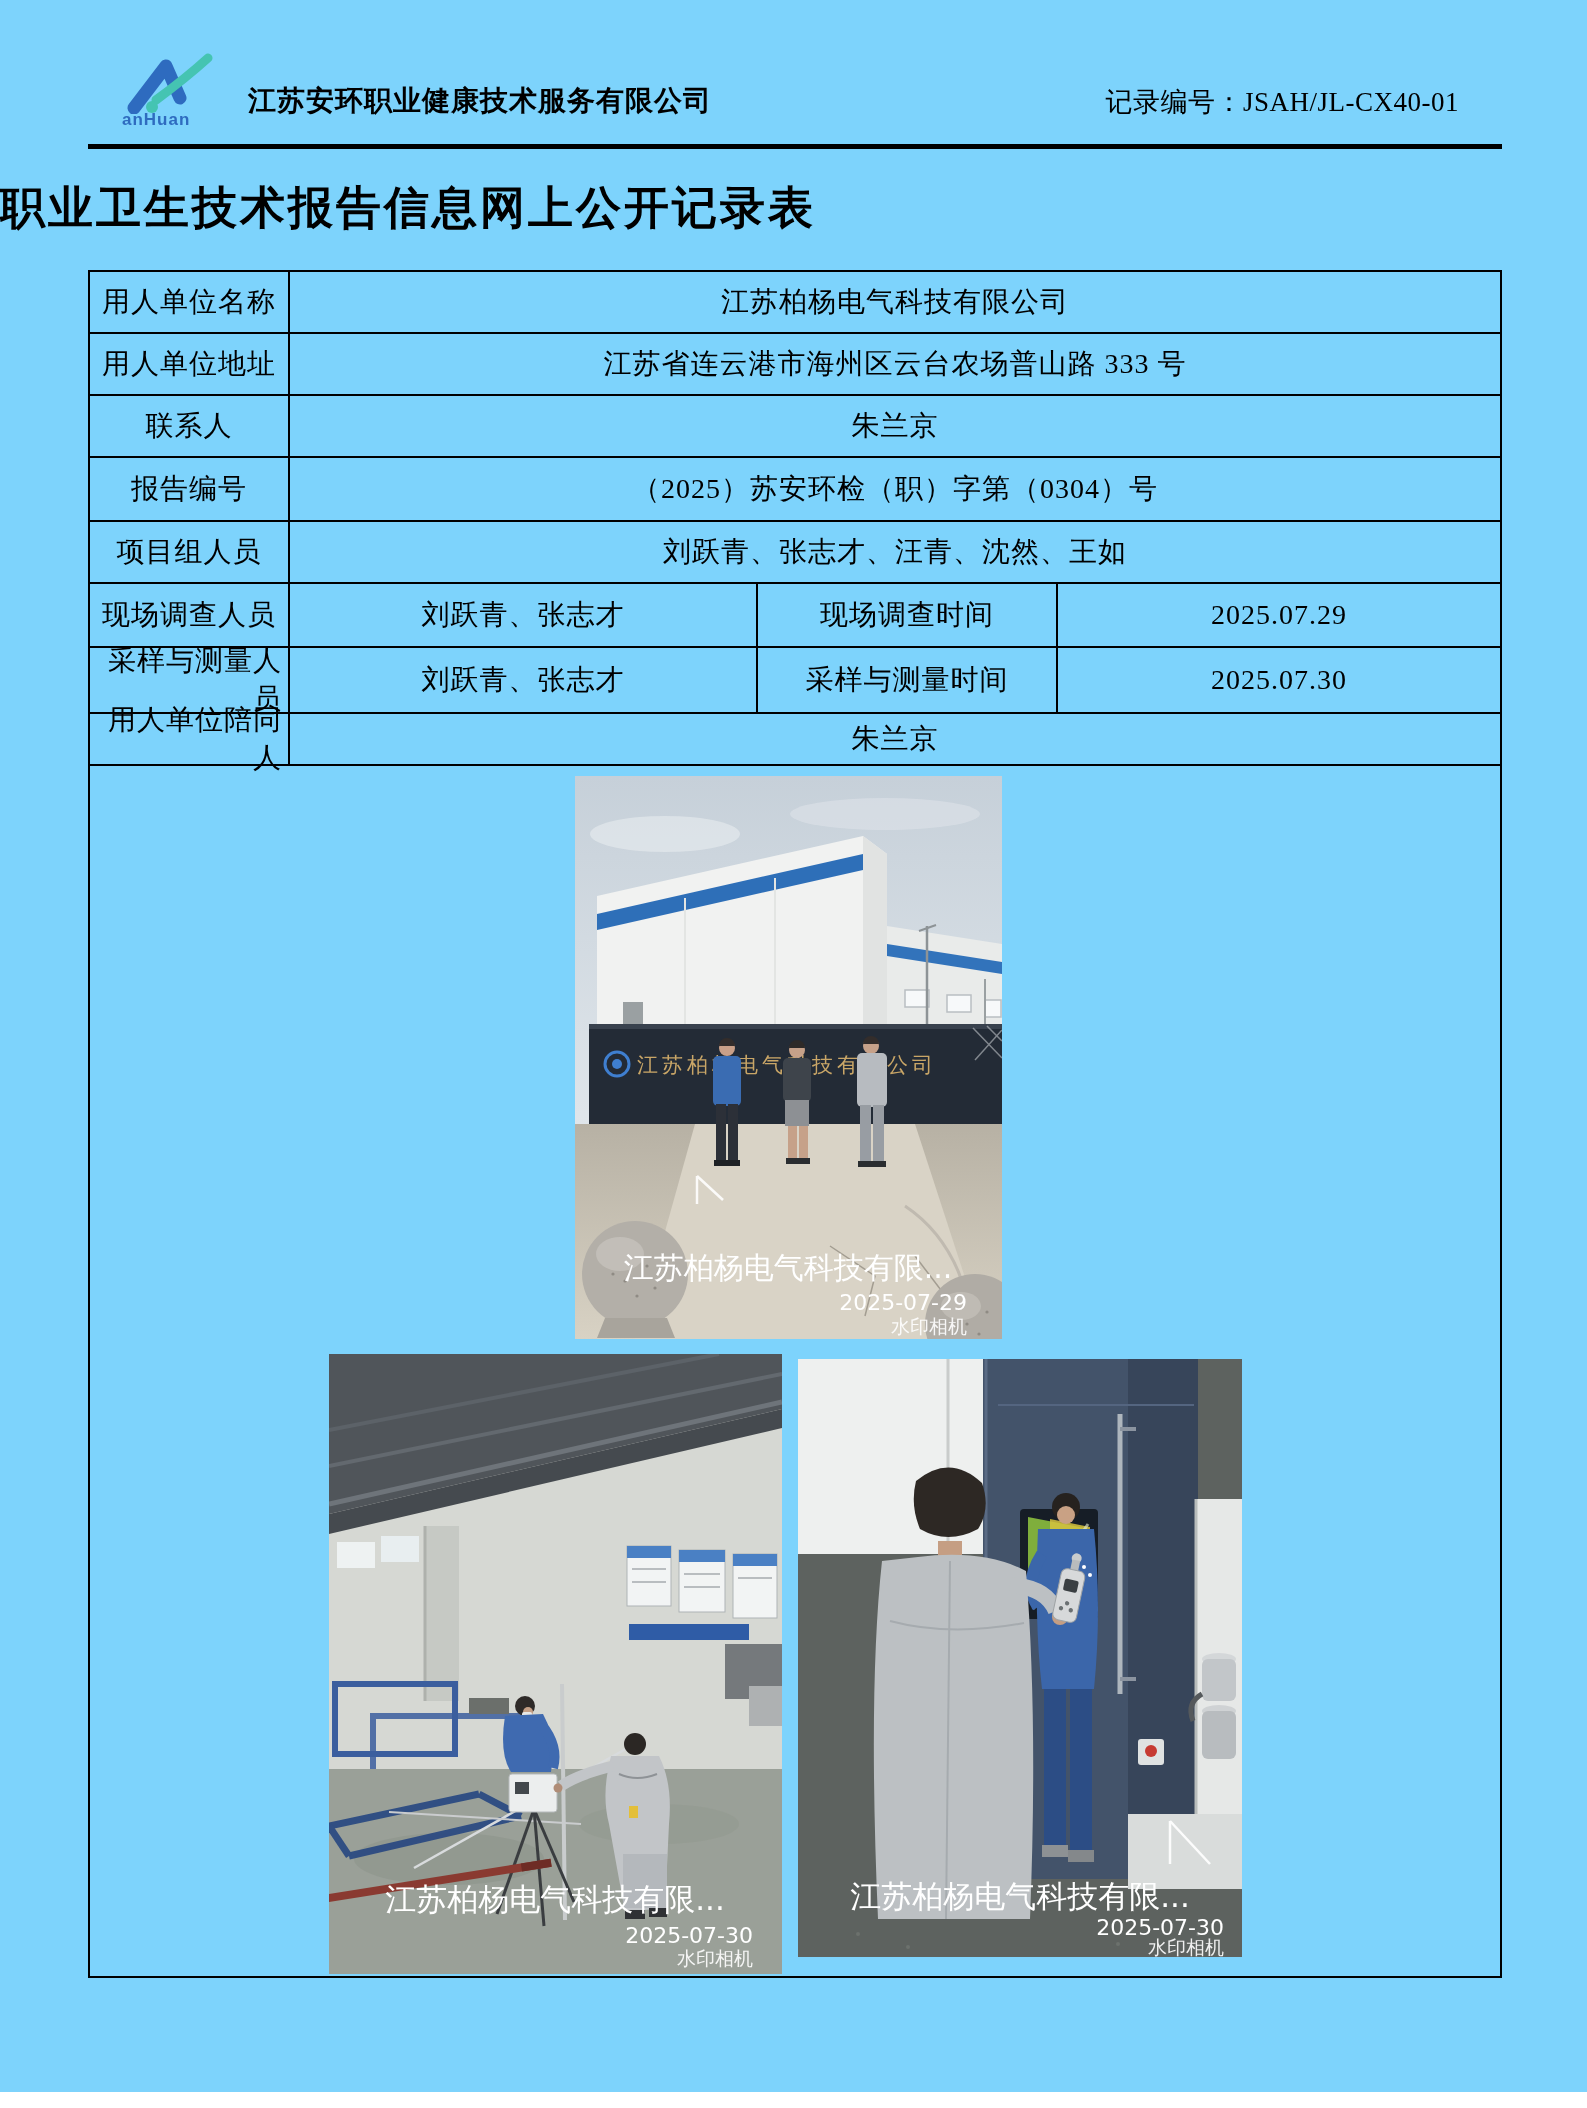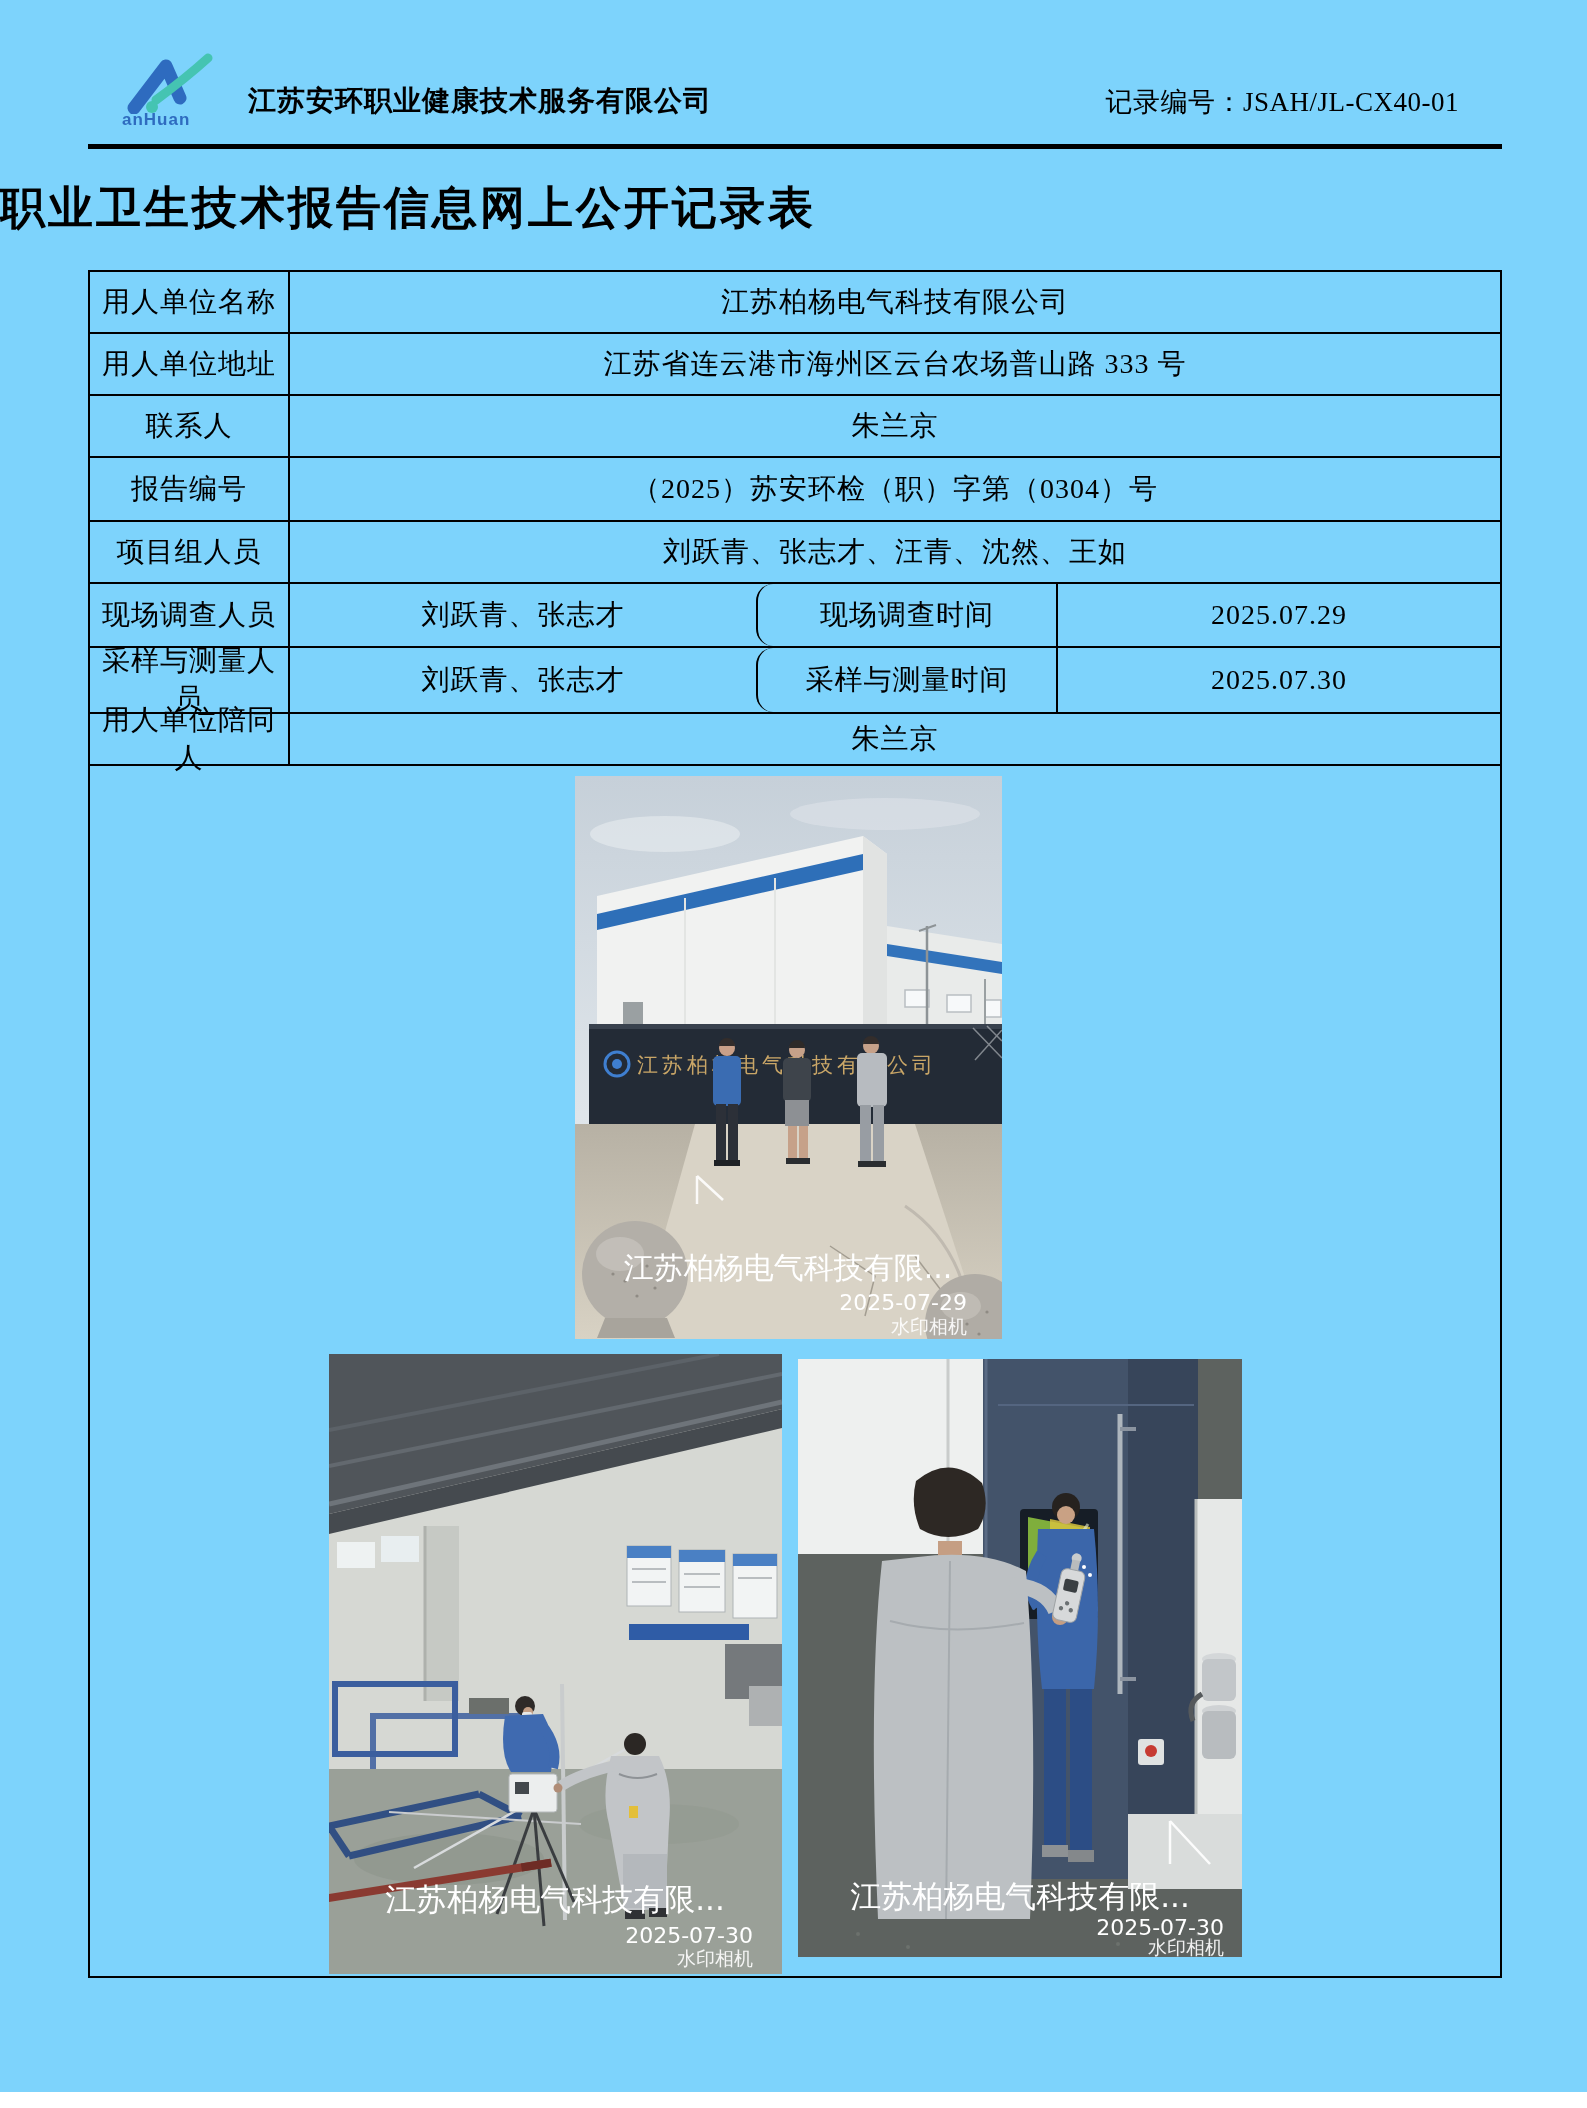--- a/index.html
+++ b/index.html
@@ -18,27 +18,27 @@
   
   .title{position:absolute;left:0;top:178px;width:1587px;text-align:left;margin:0;
          font-family:"Liberation Sans","DejaVu Sans",sans-serif;
          font-size:45px;font-weight:bold;letter-spacing:3px;}
 
   
   .doc-table{position:absolute;left:88px;top:270px;width:1414px;border:2px solid #000;box-sizing:border-box;
              display:flex;flex-direction:column;font-size:28px;}
   .trow{display:flex;flex-direction:row;border-bottom:2px solid #000;box-sizing:border-box;}
   .trow:last-child{border-bottom:none;}
-  .tcell{display:flex;align-items:center;justify-content:center;text-align:center;box-sizing:border-box;
+  .tcell{display:flex;align-items:center;justify-content:center;text-align:right;box-sizing:border-box;
          border-left:2px solid #000;padding:0 6px;letter-spacing:1px;}
   .tcell:first-child{border-left:none;}
   .c-label{width:198px;flex:0 0 198px;}
   .c-wide{flex:1 1 auto;}
   .c-v1{width:468px;flex:0 0 468px;}
-  .c-l2{width:300px;flex:0 0 300px;border-radius:17px;}
+  .c-l2{width:300px;flex:0 0 300px;}
   .c-v2{flex:1 1 auto;}
   .photo-row{border-bottom:none;}
   .photo-cell{position:relative;width:100%;height:1210px;}
   .photo{position:absolute;display:block;}
   .photo text{font-family:"DejaVu Sans","Liberation Sans",sans-serif;}
 </style>
 </head>
 <body>
 
 <div class="page">

